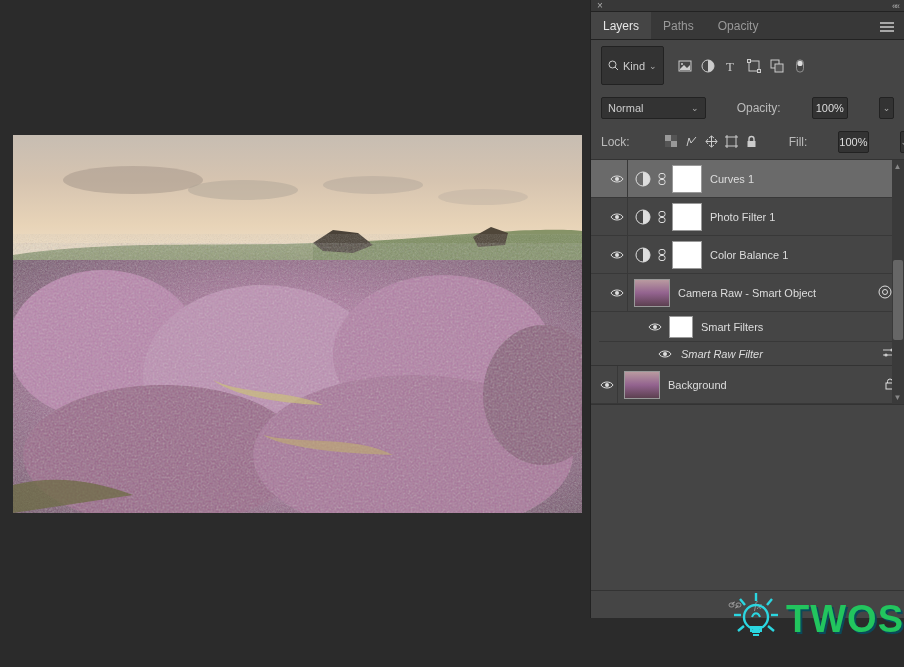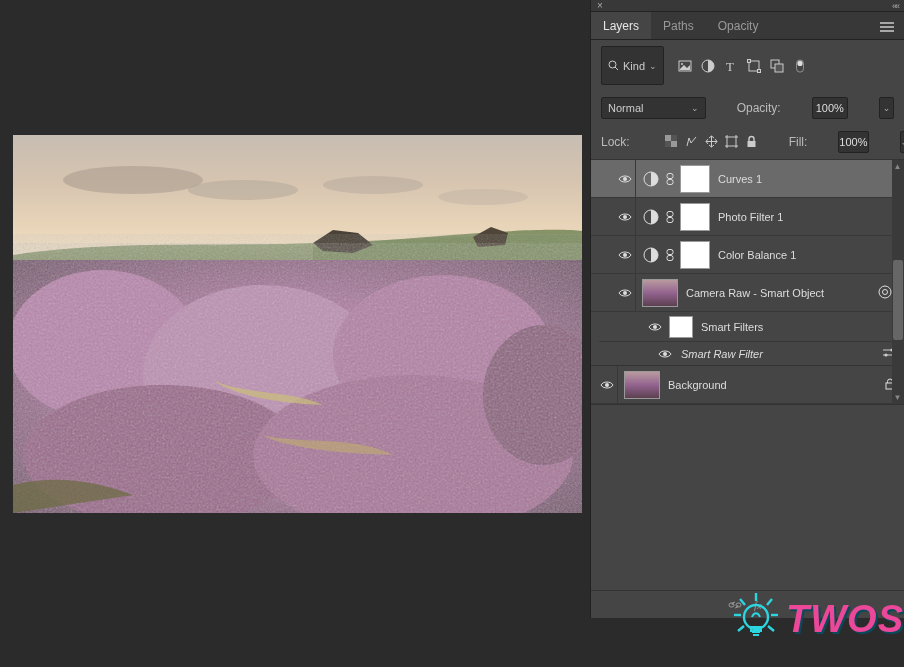--- a/index.html
+++ b/index.html
@@ -27,21 +27,21 @@
 .select.blend { width: 125px; }
 .label { color: #bbb; font-size: 12px; }
 .pct-box { background: #333; border: 1px solid #222; border-radius: 2px; height: 22px; width: 44px; display: flex; align-items: center; justify-content: center; color: #ddd; text-align: center; }
 .chev-btn { background: #333; border: 1px solid #222; border-radius: 2px; height: 22px; width: 18px; display: flex; align-items: center; justify-content: center; cursor: pointer; color: #aaa; font-size: 9px; }
 .lock-icons { display: flex; gap: 7px; align-items: center; margin-left: 4px; }
 .lock-icons .licon { color: #aaa; cursor: pointer; }
 .lock-icons svg { width: 13px; height: 13px; }
 .layers-list { border-top: 1px solid #333; background: #454545; max-height: 260px; position: relative; }
 .layer { display: flex; align-items: center; height: 38px; border-bottom: 1px solid #383838; padding-left: 6px; padding-right: 8px; }
 .layer.selected { background: #6a6a6a; }
-.layer.indent1 { padding-left: 24px; justify-content: center; }
+.layer.indent1 { padding-left: 16px; justify-content: center; }
 .layer.indent2 { padding-left: 46px; height: 30px; margin-left: 8px; }
 .layer.filterrow { padding-left: 64px; height: 24px; font-style: italic; border-bottom: 1px solid #333; }
 .eye { width: 20px; display: flex; align-items: center; justify-content: center; color: #ccc; cursor: pointer; }
 .eye svg { width: 14px; height: 10px; }
 .eye-sep { width: 1px; height: 100%; background: #383838; margin-right: 6px; }
 .adj-icon { width: 18px; height: 18px; display: flex; align-items: center; justify-content: center; margin-right: 4px; }
 .adj-icon svg { width: 16px; height: 16px; }
 .link-icon { width: 12px; display: flex; align-items: center; justify-content: center; margin-right: 4px; color: #ccc; }
 .link-icon svg { width: 10px; height: 12px; }
 .thumb { width: 30px; height: 28px; background: #fff; border: 1px solid #999; margin-right: 8px; }
@@ -54,21 +54,21 @@
 .smart-badge svg { width: 14px; height: 14px; }
 .slider-icon svg { width: 14px; height: 10px; }
 .panel-blank { height: 186px; background: #454545; border-top: 1px solid #333; }
 .panel-footer { height: 28px; background: #454545; border-top: 1px solid #333; display: flex; align-items: center; justify-content: center; gap: 12px; }
 .panel-footer .ficon { color: #999; }
 .scrollbar { position: absolute; right: 0; top: 0; width: 12px; height: 100%; background: #3a3a3a; }
 .scrollbar-thumb { position: absolute; right: 1px; top: 100px; width: 10px; height: 80px; background: #666; border-radius: 2px; }
 .scroll-arrow { position: absolute; right: 2px; width: 9px; color: #888; font-size: 8px; text-align: center; }
 .watermark { position: absolute; right: 0; bottom: 18px; display: flex; align-items: center; }
 .watermark-bulb { width: 60px; height: 60px; }
-.watermark-text { font-family: Arial Black, Arial, sans-serif; font-weight: 900; font-size: 38px; color: #ec4899; font-style: italic; letter-spacing: 1px; text-shadow: 2px 2px 0 #0a4a5a; }
+.watermark-text { font-family: Arial Black, Arial, sans-serif; font-weight: 900; font-size: 38px; color: #22c55e; letter-spacing: 1px; text-shadow: 2px 2px 0 #0a4a5a; }
 </style>
 </head>
 <body>
 
 <div class="canvas-area">
   <div class="canvas-image">
     <svg viewBox="0 0 569 378" preserveAspectRatio="none">
       <defs>
         <linearGradient id="sky" x1="0" y1="0" x2="0" y2="1">
           <stop offset="0%" stop-color="#c7bdb2"></stop>

